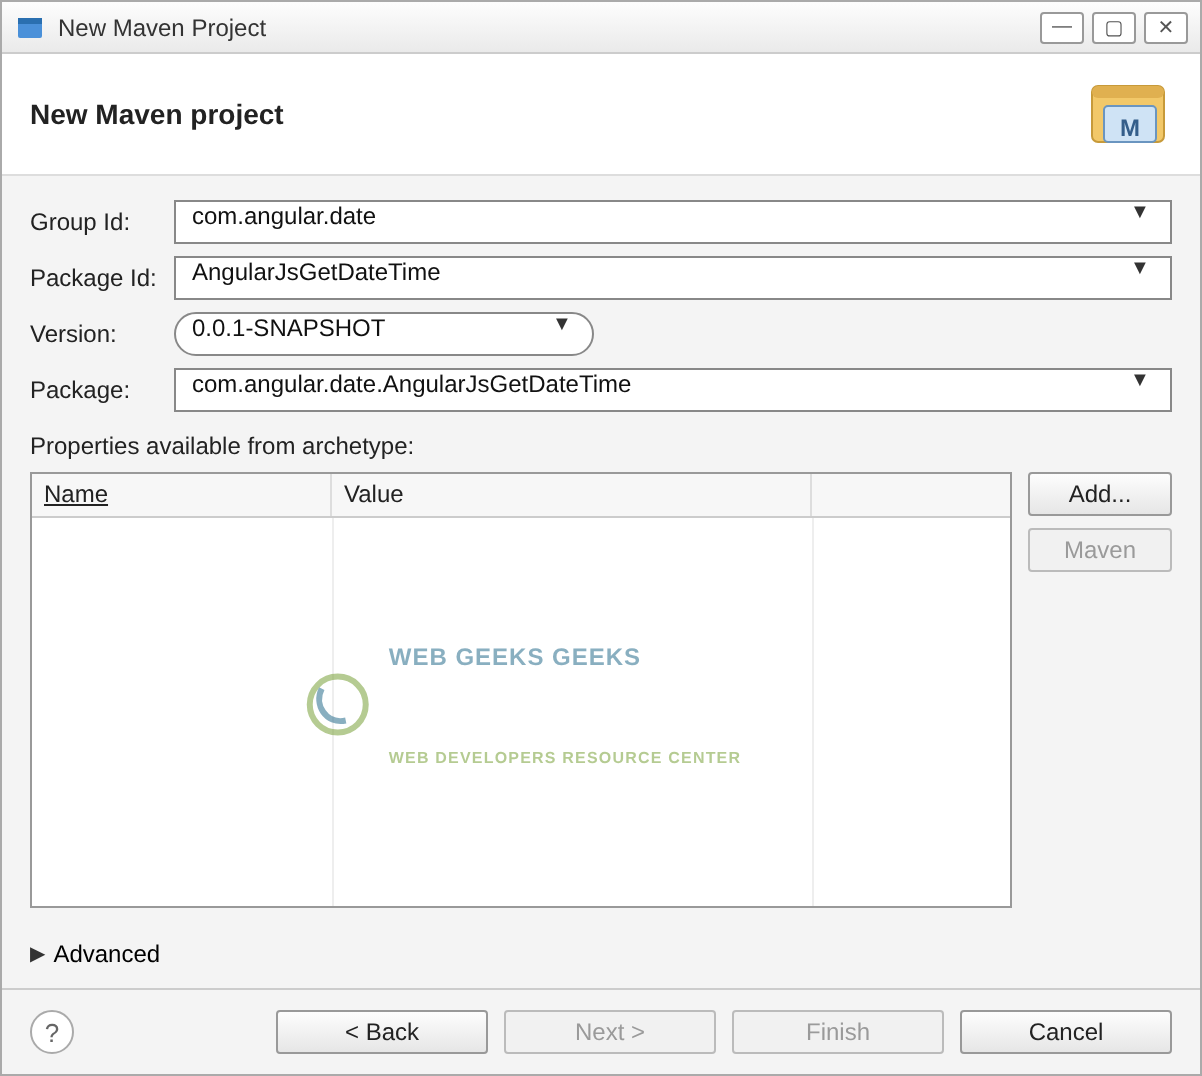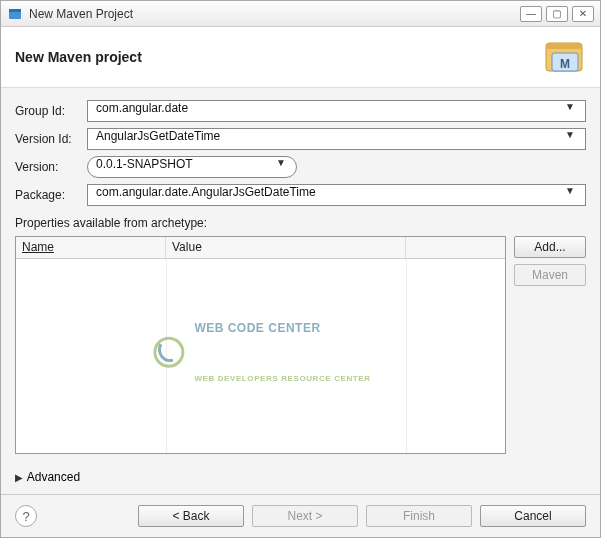--- a/index.html
+++ b/index.html
@@ -75,21 +75,21 @@
 
   <div class="content">
     <div class="form-row">
       <div class="form-label">Group Id:</div>
       <div class="combo">
         <span class="combo-text">com.angular.date</span>
         <span class="combo-arrow">▼</span>
       </div>
     </div>
     <div class="form-row">
-      <div class="form-label">Version Id:</div>
+      <div class="form-label">Package Id:</div>
       <div class="combo">
         <span class="combo-text">AngularJsGetDateTime</span>
         <span class="combo-arrow">▼</span>
       </div>
     </div>
     <div class="form-row">
       <div class="form-label">Version:</div>
       <div class="combo short">
         <span class="combo-text">0.0.1-SNAPSHOT</span>
         <span class="combo-arrow">▼</span>
@@ -114,21 +114,21 @@
         </div>
         <div class="table-body">
           <div class="grid-col-line" style="left:150px;"></div>
           <div class="grid-col-line" style="left:390px;"></div>
           <div class="watermark">
             <svg class="wm-icon" viewBox="0 0 36 36">
                 <circle cx="18" cy="18" r="14" fill="none" stroke="#7aa23a" stroke-width="3"></circle>
                 <path d="M10 10 C 6 18, 12 28, 22 26" fill="none" stroke="#2a6e8e" stroke-width="3"></path>
               </svg>
             <div>
-              <span>WEB CODE CENTER</span>
+              <span>WEB GEEKS GEEKS</span>
               <span class="sub">WEB DEVELOPERS RESOURCE CENTER</span>
             </div>
           </div>
         </div>
       </div>
       <div class="side-btns">
         <div class="btn">Add...</div>
         <div class="btn disabled">Maven</div>
       </div>
     </div>

